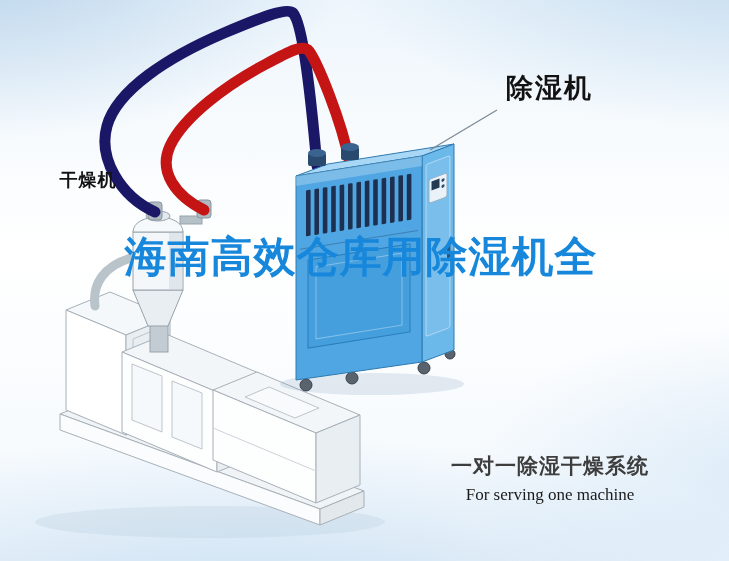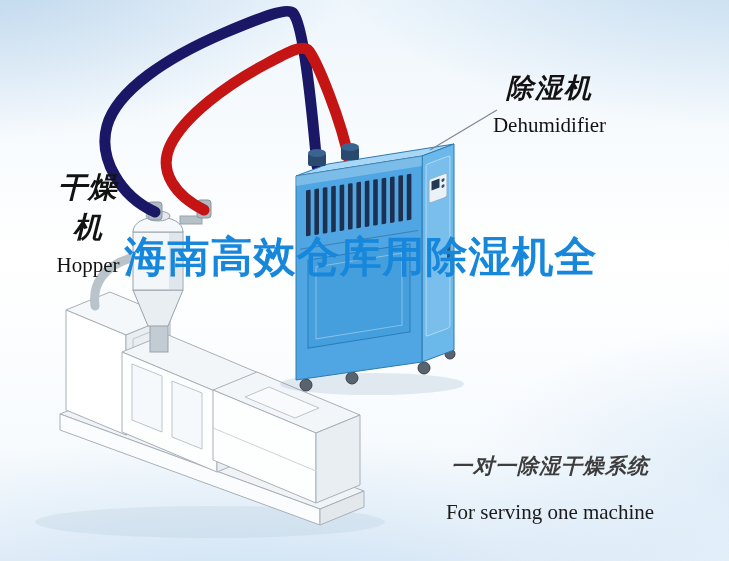--- a/index.html
+++ b/index.html
@@ -16,36 +16,36 @@
       linear-gradient(180deg,#eef6fc 0%,#ffffff 45%,#f2f8fd 100%);
   }
   .art{position:absolute;left:0;top:0;width:729px;height:561px;}
   .pipe-navy{stroke:var(--pipe-navy,#1b1767);}
   .pipe-red{stroke:var(--pipe-red,#c41414);}
   .m-front{fill:var(--machine-front,#4fa6e2);}
   .m-side{fill:var(--machine-side,#6bb8ea);}
   .m-top{fill:var(--machine-top,#a8d8f5);}
   .vent{fill:var(--vent-dark,#1e3050);}
   .label{position:absolute;color:var(--label-text,#121212);}
-  .label .zh{font-weight:bold;font-style:italic;}
+  .label .zh{font-weight:bold;}
   .serif{font-family:"Liberation Serif","DejaVu Serif",serif;font-weight:normal;}
   .hopper-label{left:46px;top:168px;width:84px;text-align:center;}
-  .hopper-label .zh{font-size:29px;letter-spacing:1px;}
+  .hopper-label .zh{font-size:18px;letter-spacing:1px;}
   .hopper-label .en{font-size:21px;margin-top:5px;}
   .dehum-label{left:492px;top:70px;width:115px;text-align:center;}
   .dehum-label .zh{font-size:27px;letter-spacing:2px;}
   .dehum-label .en{font-size:21px;margin-top:7px;}
   .headline{
     position:absolute;left:0;top:234px;width:722px;
     text-align:center;font-size:42px;font-weight:bold;line-height:1.1;
     color:var(--title-blue,#1787dc);letter-spacing:1px;
   }
   .system-label{left:402px;top:452px;width:296px;text-align:center;}
   .system-label .zh{font-size:21px;letter-spacing:1px;color:var(--system-text,#3d3d3d);}
-  .system-label .en{font-size:21px;margin-top:20px;color:#1b1b1b;}
+  .system-label .en{font-size:17px;margin-top:5px;color:#1b1b1b;}
 </style>
 </head>
 <body>
 
 <div class="stage">
 
   <svg class="art" viewBox="0 0 729 561" aria-hidden="true">
 
     <g stroke="#a7b0b8" stroke-width="1" stroke-linejoin="round">
       <ellipse cx="210" cy="522" rx="175" ry="16" fill="rgba(110,145,180,0.10)" stroke="none"></ellipse>
@@ -136,26 +136,24 @@
         <rect x="341" y="147" width="18" height="13" rx="2" fill="#29496e"></rect>
         <ellipse cx="350" cy="147" rx="9" ry="4" fill="#3b638f"></ellipse>
       </g>
     </g>
 
     <line x1="497" y1="110" x2="430" y2="150" stroke="#7a8894" stroke-width="1.2"></line>
   </svg>
 
   <div class="label hopper-label">
     <div class="zh">干燥机</div>
-    <div class="en serif">Hopper</div>
   </div>
 
   <div class="label dehum-label">
     <div class="zh">除湿机</div>
-    <div class="en serif">Dehumidifier</div>
   </div>
 
   <div class="headline">
     <div>海南高效仓库用除湿机全</div>
   </div>
 
   <div class="label system-label">
     <div class="zh">一对一除湿干燥系统</div>
     <div class="en serif">For serving one machine</div>
   </div>

